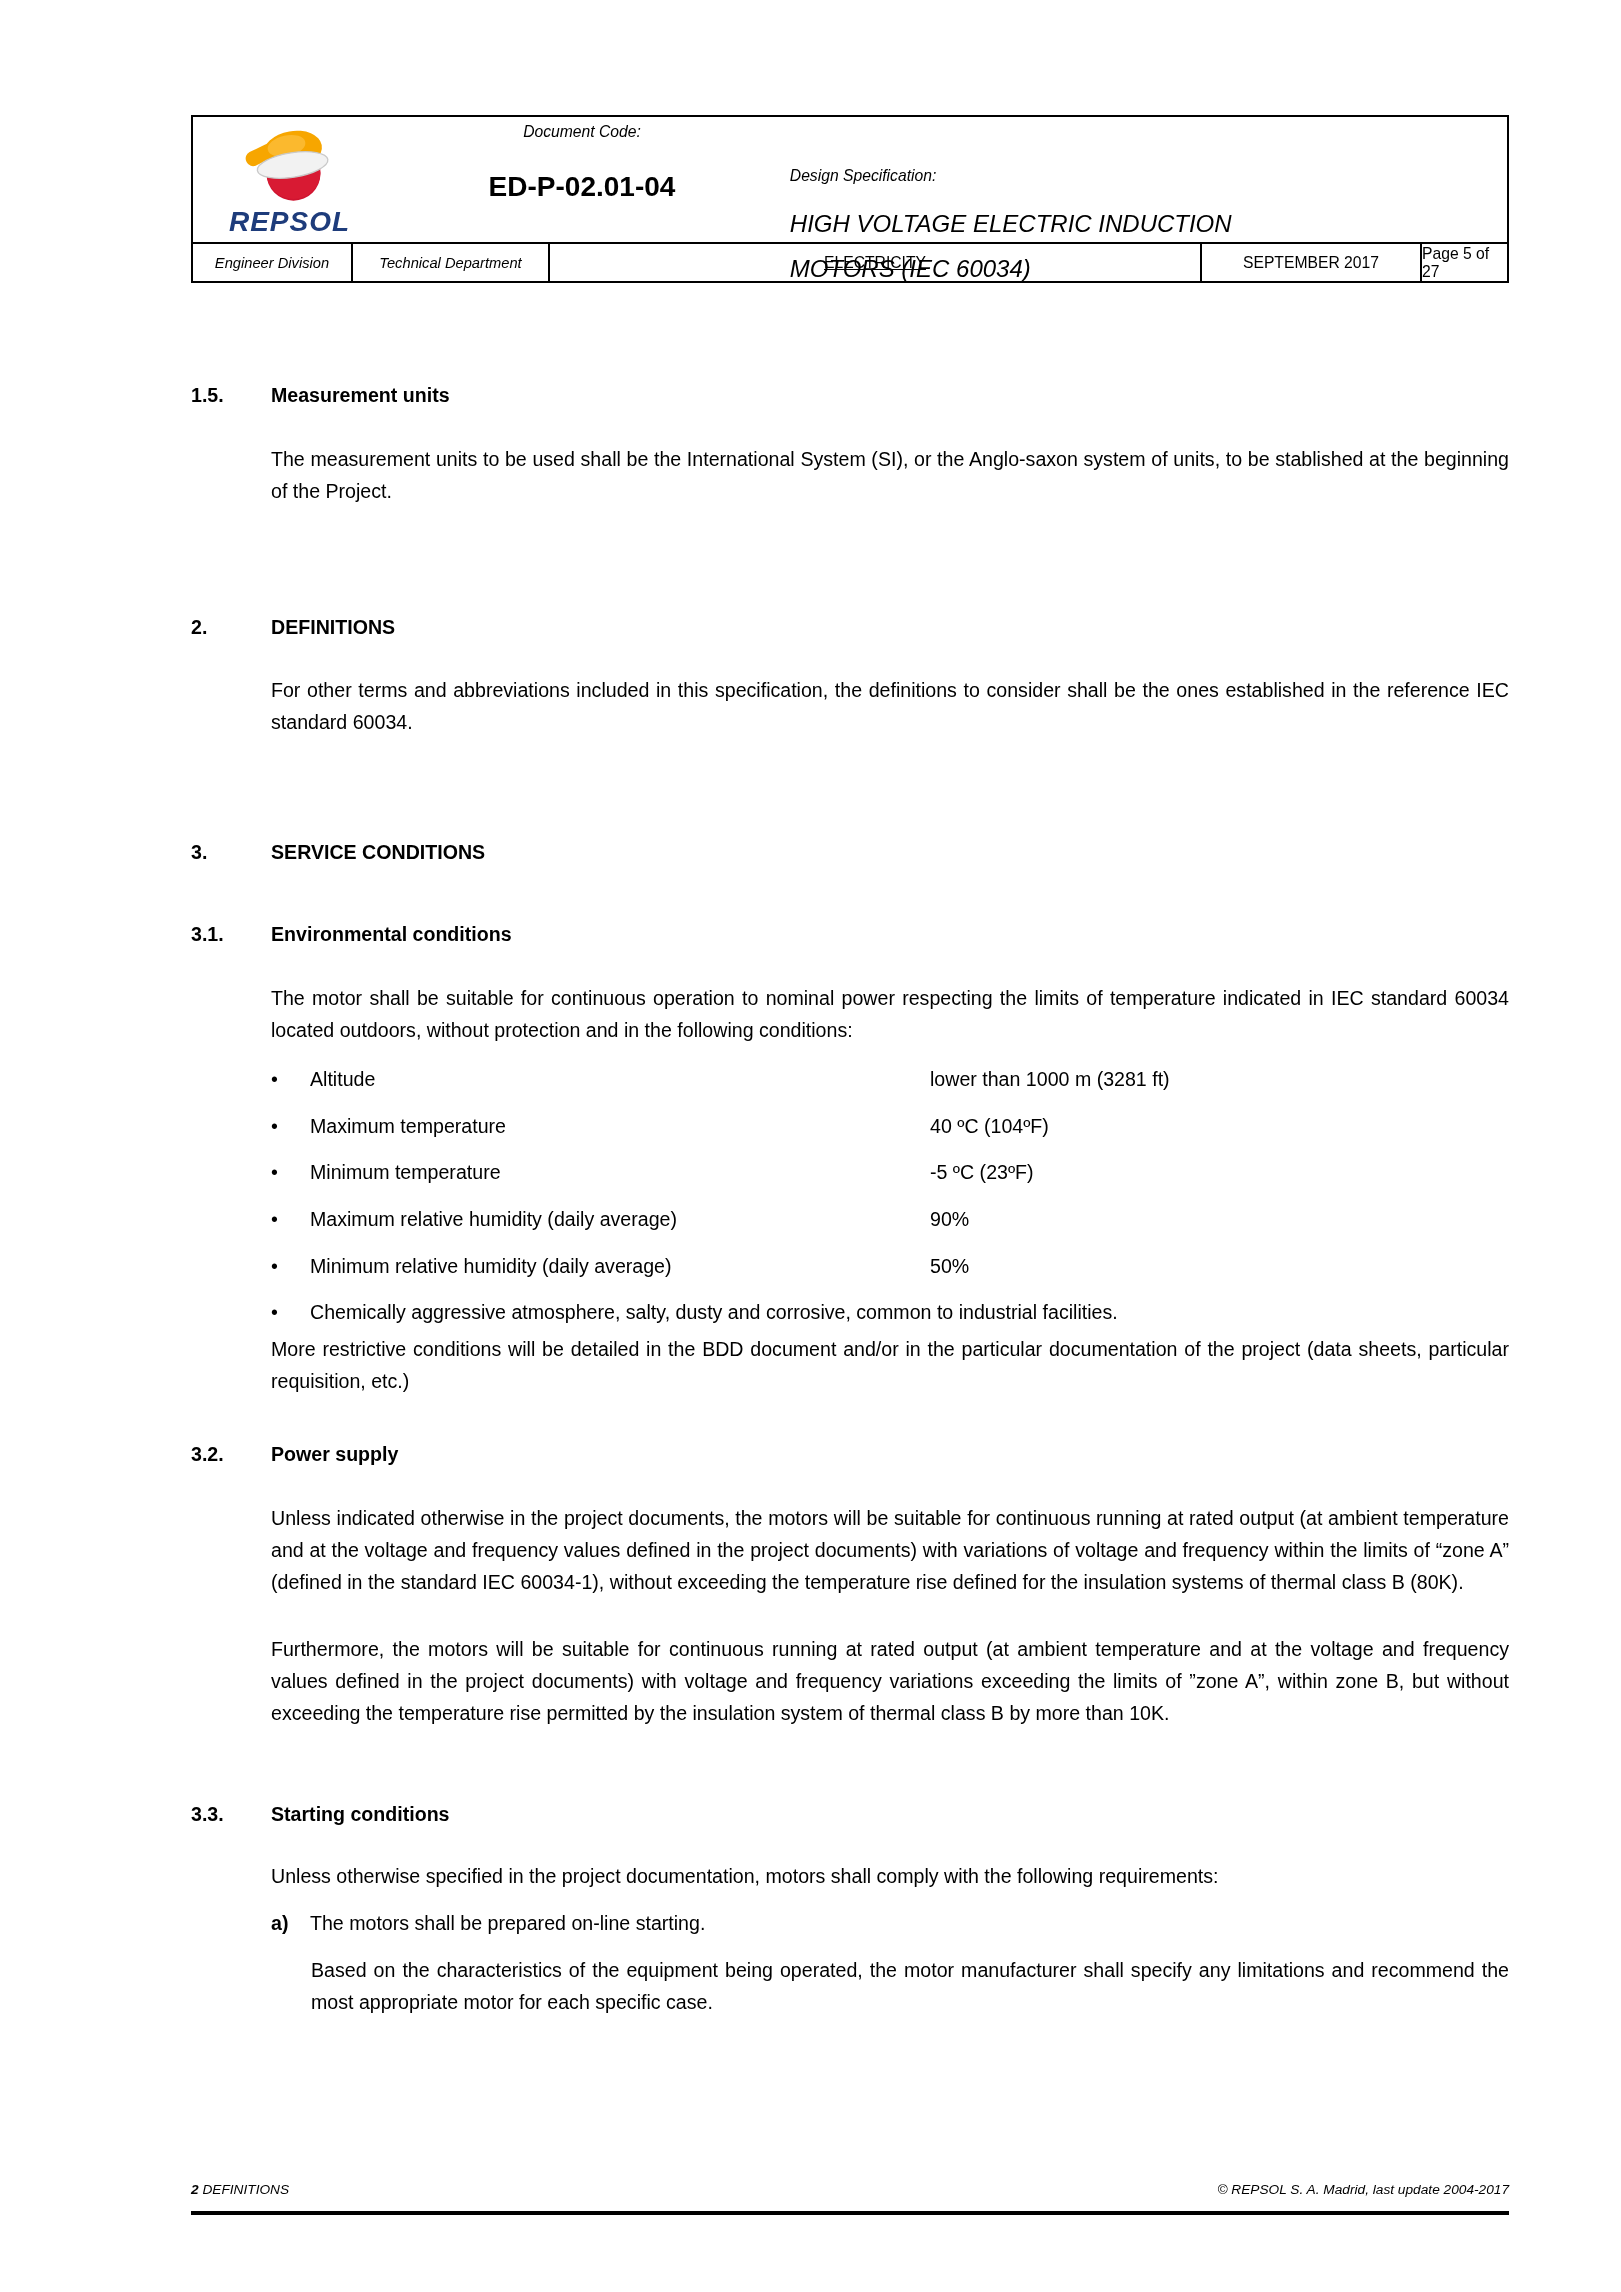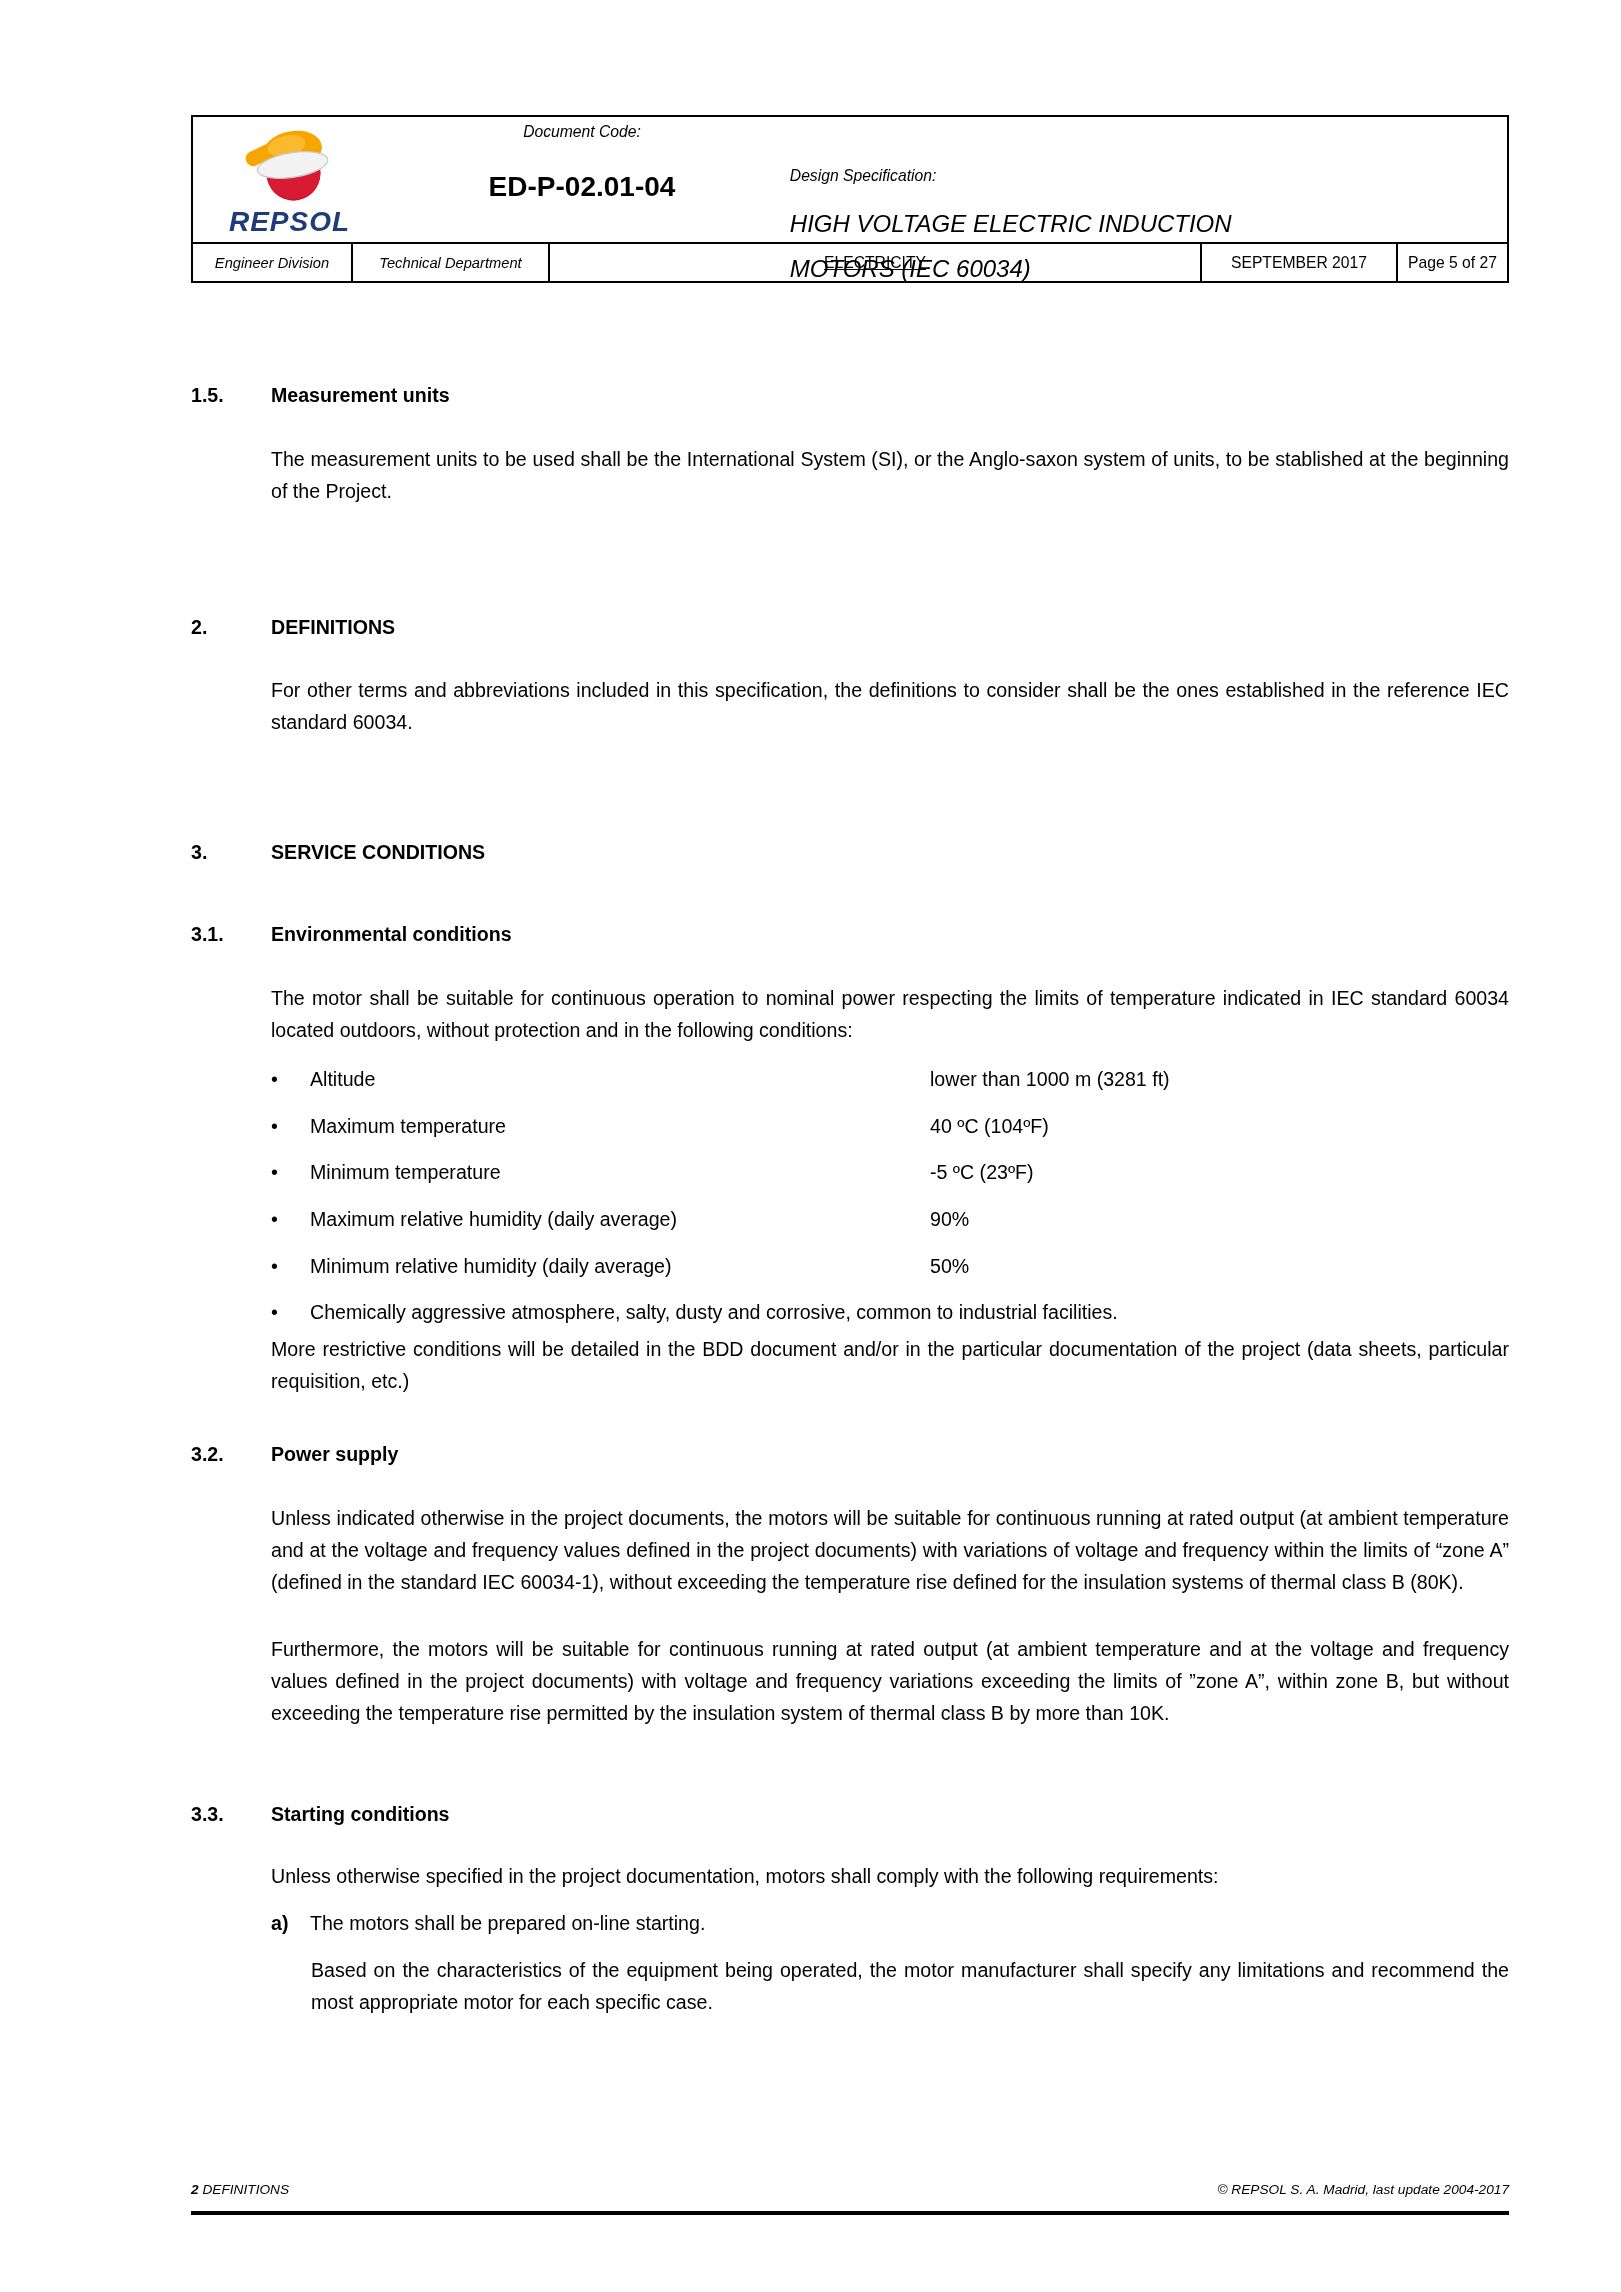--- a/index.html
+++ b/index.html
@@ -43,21 +43,21 @@
     white-space:nowrap;
   }
   .header-bottom { display:flex; border-top:2.9px solid #000; height:37px; }
   .hb-cell {
     box-sizing:border-box; display:flex; align-items:center; justify-content:center;
     font-size:14.7px; border-right:2px solid #000; overflow:hidden;
   }
   .hb-cell.last { border-right:none; }
   .hb-italic { font-style:italic; }
   .hb-w1 { width:160px; } .hb-w2 { width:197px; } .hb-w3 { width:652px; font-size:15.7px;text-decoration:underline; }
-  .hb-w4 { width:196px; font-size:15.7px; } .hb-w5 { flex:1; font-size:15.7px; }
+  .hb-w4 { width:220px; font-size:15.7px; } .hb-w5 { flex:1; font-size:15.7px; }
 
   
   .block { position:absolute; left:191px; width:1318px; box-sizing:border-box; }
   .sec-head { display:flex; font-weight:bold; font-size:19.6px; line-height:23.5px; }
   .sec-head .num { width:80px; flex-shrink:0; }
   .body-p {
     margin-left:80px; font-size:19.6px; line-height:32px;
     text-align:justify;
   }
   .body-p.noj { text-align:left; }

